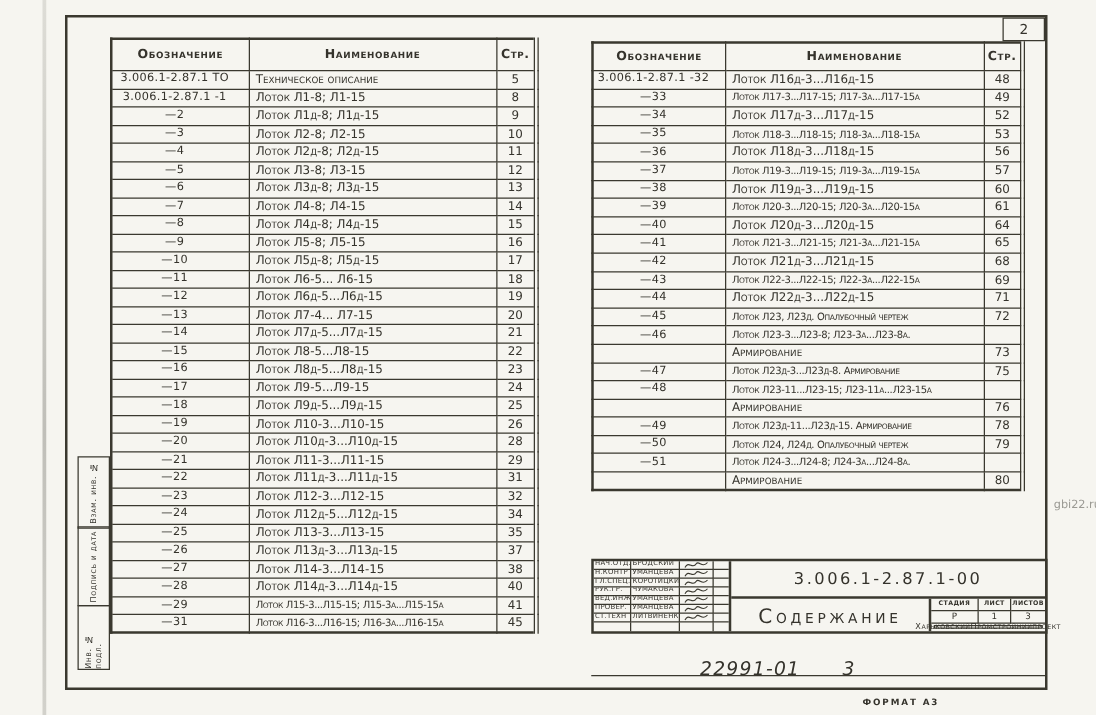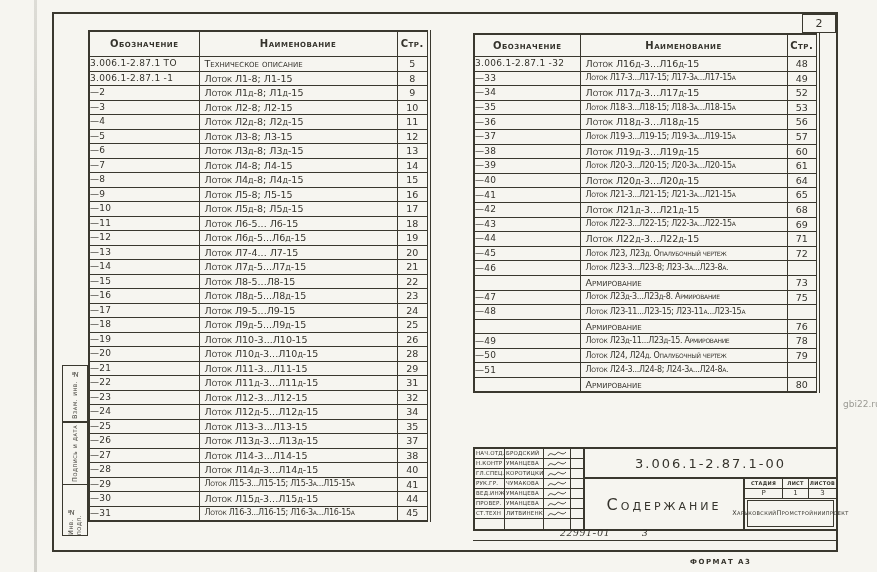--- a/index.html
+++ b/index.html
@@ -26,33 +26,33 @@
     line-height:1;padding:0;}
   .tbl{border:2px solid #3a382f;}
   .tbl th{font-size:10px;font-weight:bold;letter-spacing:.5px;}
   .tbl td{font-size:9.5px;}
   .tbl-left{position:absolute;left:88px;top:30px;border-right:4px double #3a382f;}
   .tbl-left th{height:24px;}
   .tbl-left tbody tr{height:14.5px;}
   .tbl-right{position:absolute;left:473px;top:33px;border-right:4px double #3a382f;}
   .tbl-right th{height:21px;}
   .tbl-right tbody tr{height:14.6px;}
-  .c-des{text-align:left;padding-right:9px !important;font-size:9px !important;letter-spacing:.3px;}
+  .c-des{text-align:center;padding-right:9px !important;font-size:9px !important;letter-spacing:.3px;}
   .c-name{text-align:left;padding-left:5px !important;}
   .c-name.dense{font-size:8px !important;letter-spacing:-.3px;}
   .c-page{text-align:center;}
   
   .sidestamp{position:absolute;left:62px;top:366px;width:26px;}
   .sidebox{border:1.5px solid #3a382f;margin-top:-1.5px;width:26px;
     display:flex;align-items:center;justify-content:center;box-sizing:border-box;
     writing-mode:vertical-rl;transform:rotate(180deg);
     font-size:6.5px;letter-spacing:.6px;font-variant-caps:small-caps;}
   .sb1{height:58px;}.sb2{height:64px;}.sb3{height:52px;}
   
-  .titleblock{position:absolute;left:473px;top:447px;width:365px;height:84px;
+  .titleblock{position:absolute;left:473px;top:447px;width:365px;height:60px;
     border:2px solid #3a382f;box-sizing:border-box;display:flex;background:transparent;}
   .sig-section{width:114px;border-right:2px solid #3a382f;box-sizing:border-box;
     display:grid;grid-template-columns:30px 39px 27px 1fr;grid-auto-rows:1fr;}
   .sig-section>div{border-right:1px solid #3a382f;border-bottom:1px solid #3a382f;
     overflow:hidden;display:flex;align-items:center;line-height:1;box-sizing:border-box;}
   .sig-section>div:nth-child(4n){border-right:none;}
   .sig-section>div:nth-last-child(-n+4){border-bottom:none;}
   .sig-role,.sig-name{font-size:5.5px;letter-spacing:.2px;text-transform:uppercase;padding-left:1px;}
   .sig-mark{justify-content:center;}
   .tb-right{flex:1;display:flex;flex-direction:column;}
@@ -67,22 +67,22 @@
     display:flex;align-items:center;justify-content:center;box-sizing:border-box;line-height:1;}
   .meta-row>div:last-child{border-right:none;}
   .mh{height:10px;font-size:5px;font-weight:bold;text-transform:uppercase;letter-spacing:.3px;}
   .mv{height:10px;font-size:7px;}
   .m1{width:38px;}.m2{width:26px;}.m3{width:27px;}
   .org{flex:1;position:relative;}
   .org-inner{position:absolute;left:2px;top:1px;right:2px;bottom:2px;border:1px solid #3a382f;
     display:flex;flex-direction:row;align-items:center;justify-content:center;
     font-size:6.5px;letter-spacing:.4px;line-height:1.3;font-variant-caps:small-caps;}
   
-  .inv-strip{position:absolute;left:560px;top:526px;font-size:11px;font-style:italic;
-    letter-spacing:1px;font-family:Liberation Serif, serif;}
+  .inv-strip{position:absolute;left:560px;top:526px;font-size:15px;font-style:italic;
+    letter-spacing:1px;}
   .inv-extra{margin-left:28px;}
   .format-line{position:absolute;left:473px;top:540px;width:363px;border-top:1.5px solid #3a382f;}
   .format-label{position:absolute;left:690px;top:558px;font-size:7px;letter-spacing:1.5px;
     font-weight:bold;text-transform:uppercase;}
   
   .watermark{position:absolute;left:843px;top:399px;font-size:9px;color:#9b9a94;}
 </style>
 </head>
 <body>
 
@@ -247,25 +247,20 @@
       </tr>
       <tr>
         <td class="c-des">—28</td>
         <td class="c-name">Лоток Л14д-3...Л14д-15</td>
         <td class="c-page">40</td>
       </tr>
       <tr>
         <td class="c-des">—29</td>
         <td class="c-name dense">Лоток Л15-3...Л15-15; Л15-3а...Л15-15а</td>
         <td class="c-page">41</td>
-      </tr>
-      <tr>
-        <td class="c-des">—30</td>
-        <td class="c-name">Лоток Л15д-3...Л15д-15</td>
-        <td class="c-page">44</td>
       </tr>
       <tr>
         <td class="c-des">—31</td>
         <td class="c-name dense">Лоток Л16-3...Л16-15; Л16-3а...Л16-15а</td>
         <td class="c-page">45</td>
       </tr>
     </tbody>
 </table>
 
 <table class="tbl tbl-right">

